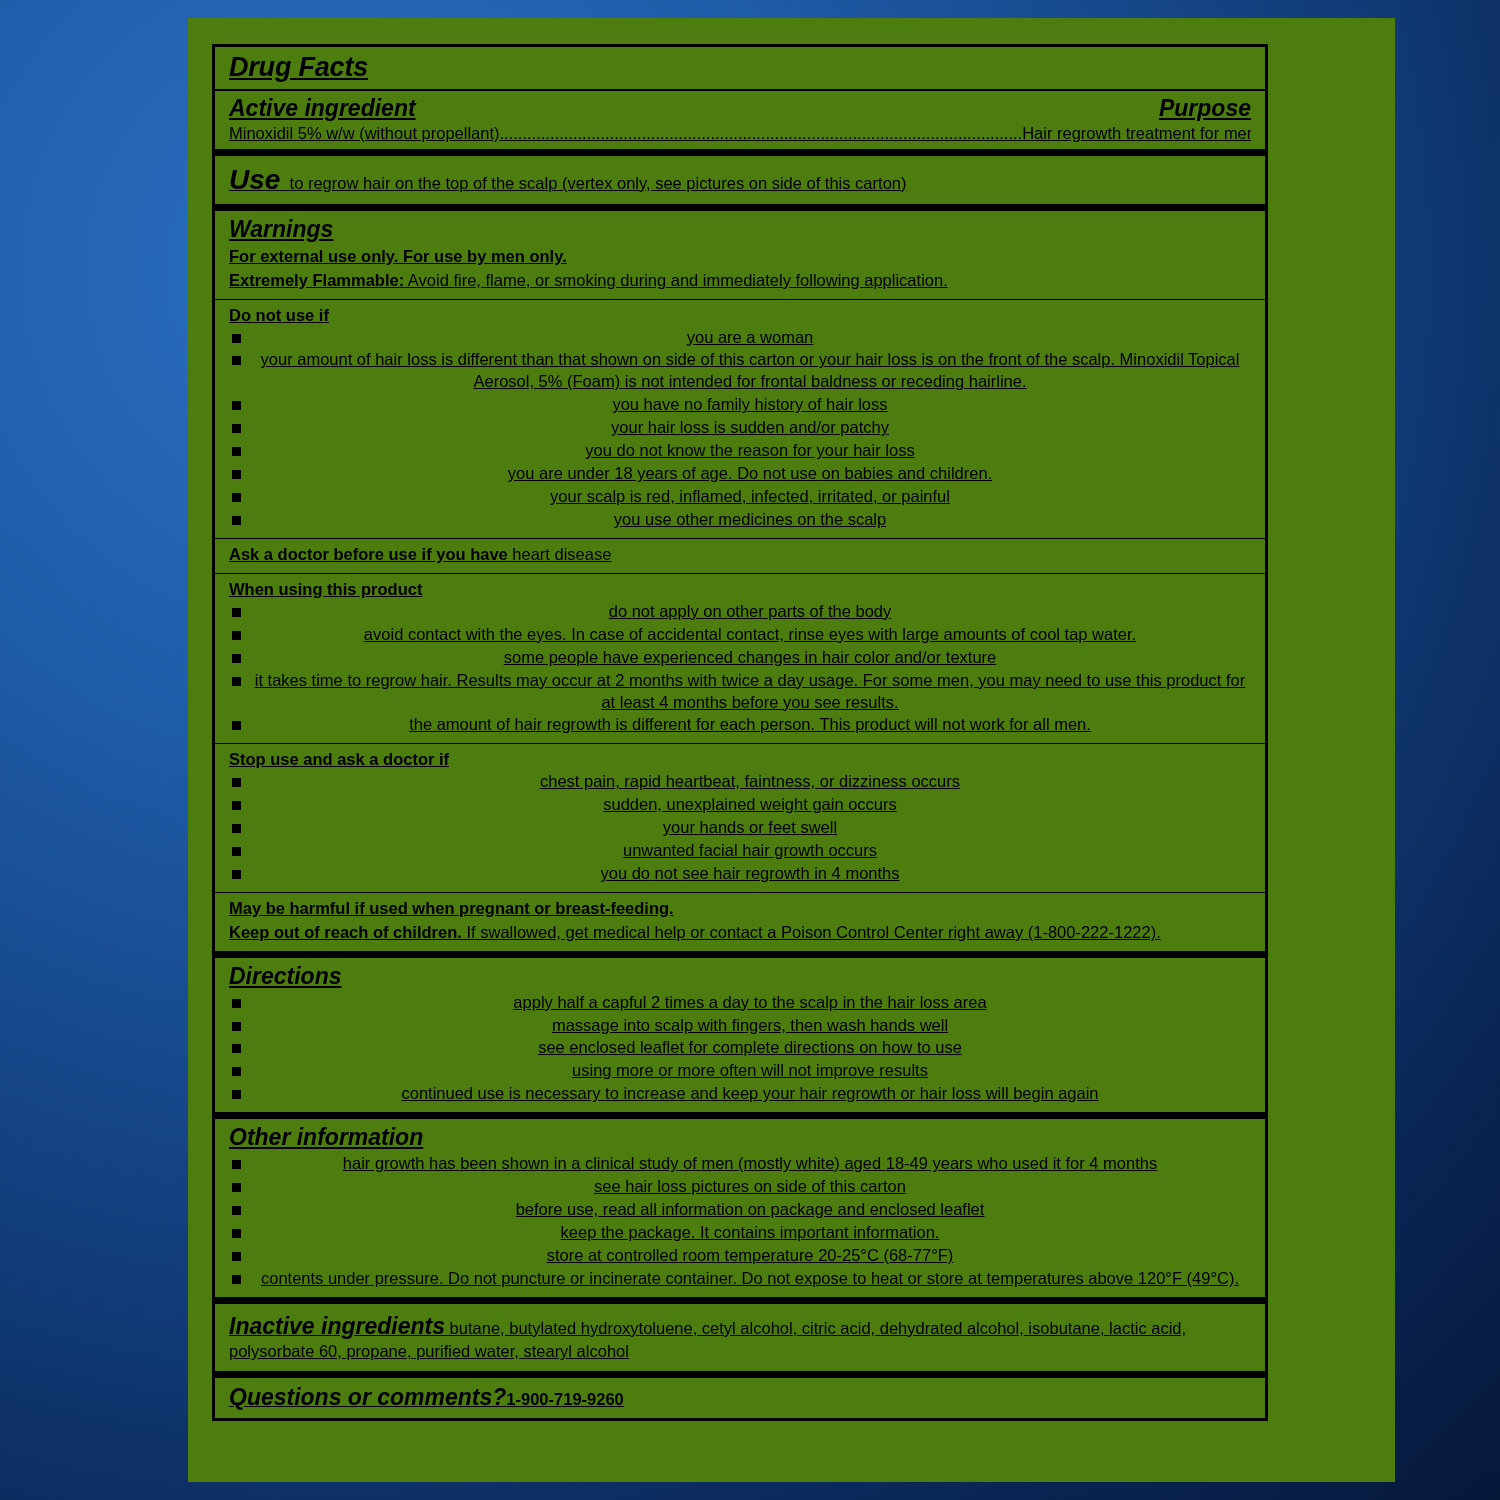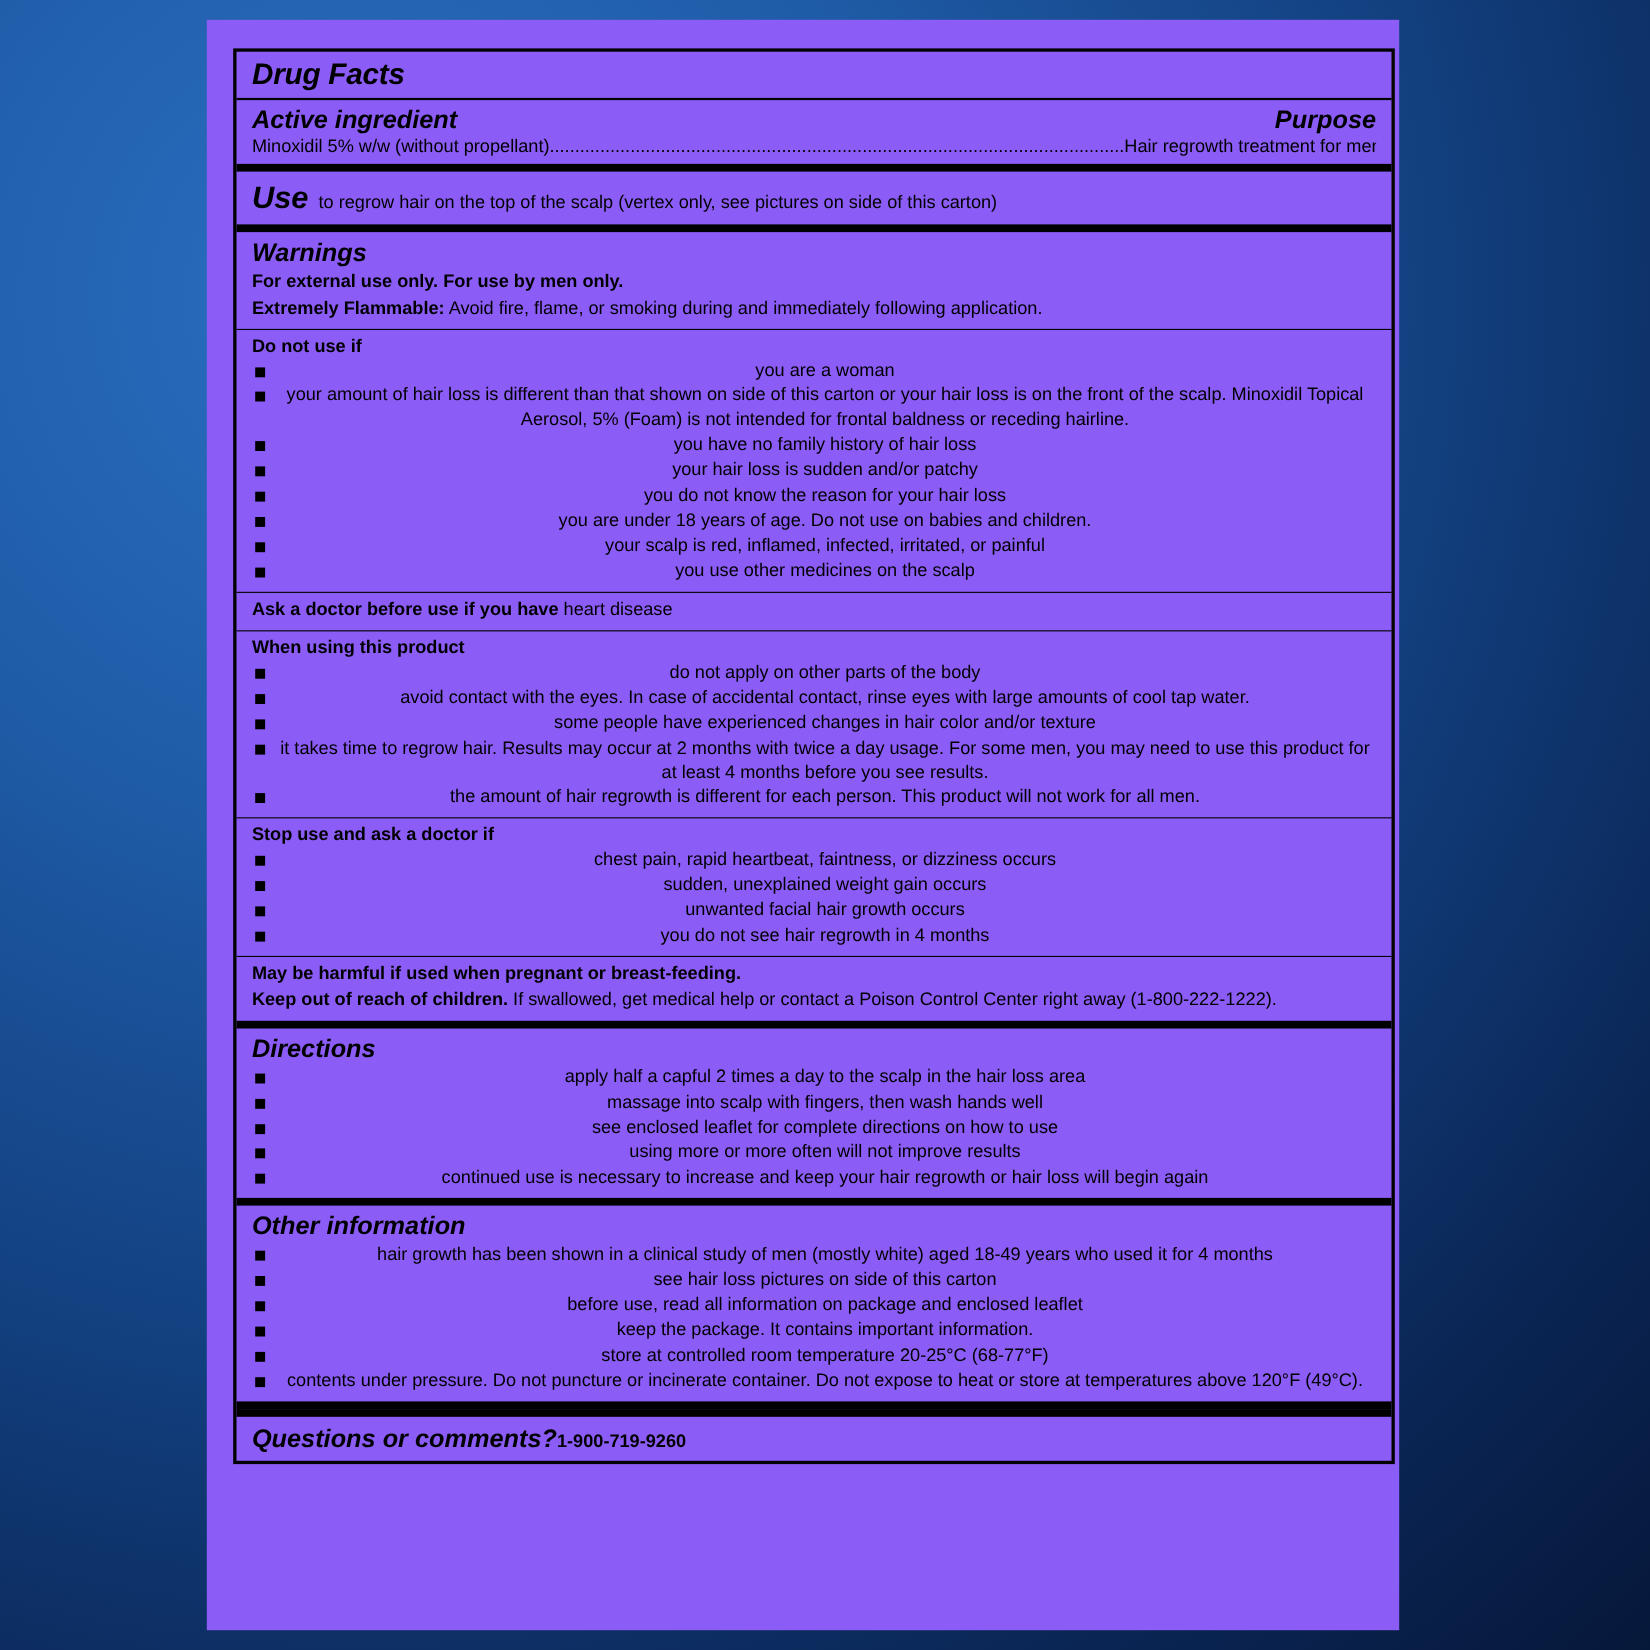--- a/index.html
+++ b/index.html
@@ -10,25 +10,26 @@
     width: 1500px;
     height: 1500px;
     font-family: "Liberation Sans", sans-serif;
     background: radial-gradient(circle at 22% 18%, #2a6fc0 0%, #1f5ca8 28%, #123f7e 58%, #0a2554 82%, #06183a 100%);
     overflow: hidden;
   }
   .page {
     position: absolute;
     left: 188px;
     top: 18px;
-    width: 1084px;
+    width: 1207px;
     height: 1464px;
-    background: #8b5cf6;
+    background: #4d7c0f;
     box-sizing: border-box;
     padding: 26px 24px 10px 24px;
+    text-decoration: underline;
   }
   .facts {
     border: 3px solid #000;
     box-sizing: border-box;
     width: 1056px;
     padding: 0;
   }
   .sec {
     padding: 0 14px;
   }
@@ -202,20 +203,21 @@
         <li>the amount of hair regrowth is different for each person. This product will not work for all men.</li>
       </ul>
     </div>
     <div class="hr-thin"></div>
 
     <div class="sec">
       <div class="sub-head">Stop use and ask a doctor if</div>
       <ul class="bullets">
         <li>chest pain, rapid heartbeat, faintness, or dizziness occurs</li>
         <li>sudden, unexplained weight gain occurs</li>
+        <li>your hands or feet swell</li>
         <li>unwanted facial hair growth occurs</li>
         <li>you do not see hair regrowth in 4 months</li>
       </ul>
     </div>
     <div class="hr-thin"></div>
 
     <div class="sec">
       <div class="para b pad-t">May be harmful if used when pregnant or breast-feeding.</div>
       <div class="para pad-b"><span class="inline-head">Keep out of reach of children.</span><span> If swallowed, get medical help or contact a Poison Control Center right away (1-800-222-1222).</span></div>
     </div>
@@ -239,20 +241,23 @@
         <li>hair growth has been shown in a clinical study of men (mostly white) aged 18-49 years who used it for 4 months</li>
         <li>see hair loss pictures on side of this carton</li>
         <li>before use, read all information on package and enclosed leaflet</li>
         <li>keep the package. It contains important information.</li>
         <li>store at controlled room temperature 20-25°C (68-77°F)</li>
         <li>contents under pressure. Do not puncture or incinerate container. Do not expose to heat or store at temperatures above 120°F (49°C).</li>
       </ul>
     </div>
     <div class="hr-thick"></div>
 
+    <div class="sec">
+      <div class="inactive"><span class="lead">Inactive ingredients</span><span> butane, butylated hydroxytoluene, cetyl alcohol, citric acid, dehydrated alcohol, isobutane, lactic acid, polysorbate 60, propane, purified water, stearyl alcohol</span></div>
+    </div>
     <div class="hr-thick"></div>
 
     <div class="sec">
       <div class="questions"><span class="lead">Questions or comments?</span><span class="b">1-900-719-9260</span></div>
     </div>
 
   </div>
 </div>
 
 </body></html>

